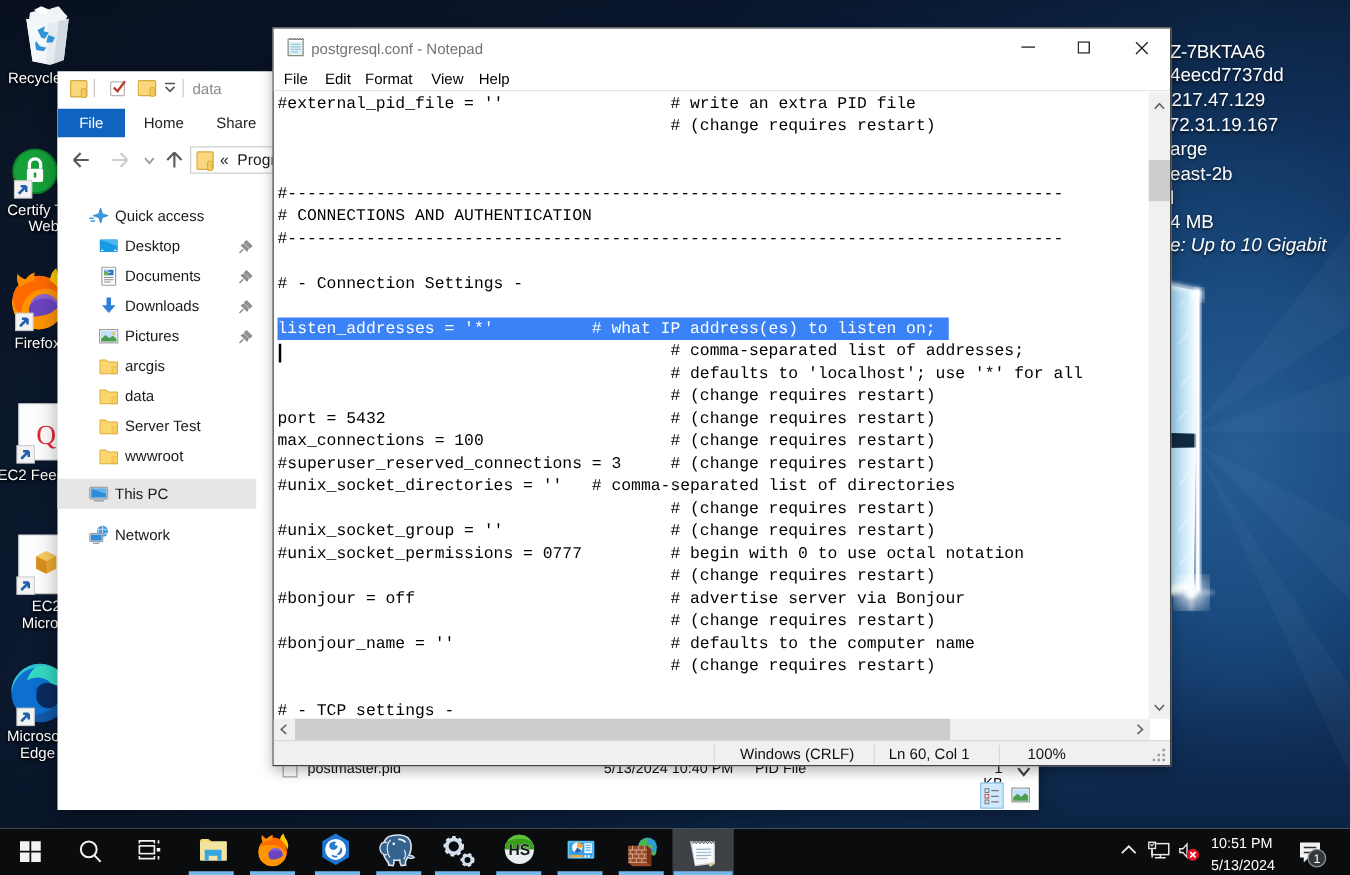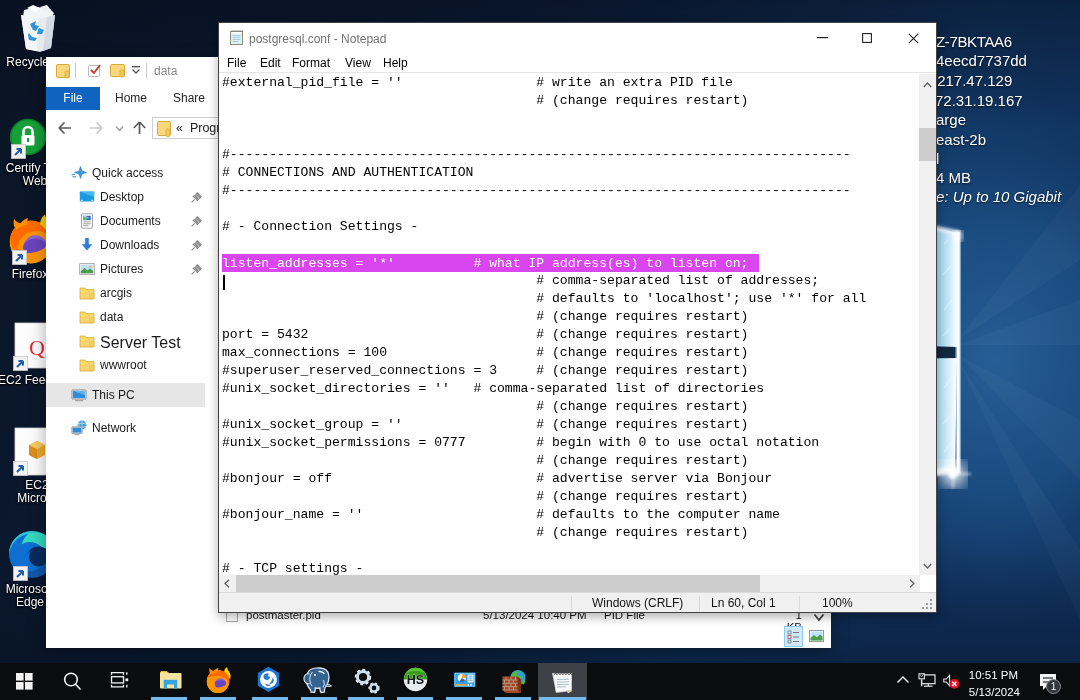--- a/index.html
+++ b/index.html
@@ -17,21 +17,21 @@
 #exp-navbar{position:absolute;left:0;top:53px;width:100%;height:36px;background:#fff;}
 #exp-addr{position:absolute;left:106px;top:60px;width:420px;height:22px;background:#fff;border:1px solid #d0d0d0;}
 #exp-status{position:absolute;left:0;bottom:0;width:100%;height:24px;background:#f7f7f7;border-top:1px solid #d9d9d9;color:#333;}
 
 #notepad{position:absolute;left:218px;top:22px;width:719px;height:591px;background:#fff;
 border:1px solid #434343;box-shadow:0 4px 10px rgba(0,0,0,.3);}
 #np-title{position:absolute;left:0;top:0;width:100%;height:29px;background:#fff;}
 #np-menu{position:absolute;left:0;top:29px;width:100%;height:21px;background:#fff;border-bottom:1px solid #e5e5e5;font-size:12px;color:#000;}
 #np-text{margin:0;position:absolute;left:3px;top:51px;width:698px;height:501px;overflow:hidden;
 font-family:"Liberation Mono",monospace;font-size:13.1px;line-height:18px;white-space:pre;color:#000;}
-#np-text .sel{background:#d946ef;color:#fff;padding:1.5px 3px 1.5px 2px;margin-left:-2px;}
+#np-text .sel{background:#3b82f6;color:#fff;padding:1.5px 3px 1.5px 2px;margin-left:-2px;}
 #np-vsb{position:absolute;right:0;top:51px;width:17px;height:501px;background:#f0f0f0;}
 #np-hsb{position:absolute;left:0;top:552px;width:701px;height:17px;background:#f0f0f0;}
 #np-status{position:absolute;left:0;top:569px;width:717px;height:20px;background:#f0f0f0;border-top:1px solid #d9d9d9;font-size:12px;color:#111;}
 
 #taskbar{position:absolute;left:0;top:663px;width:1080px;height:37px;background:#fef9c3;}
 </style>
 </head>
 <body>
 
 <svg id="desk" width="1080" height="700" viewBox="0 0 1080 700">
@@ -335,21 +335,21 @@
   <div class="abs" style="left:33px;top:252px;width:16px;height:16px;"><svg width="16" height="16" viewBox="0 0 16 16">
           <path d="M1 3 L6 3 L7.4 4.6 L15 4.6 L15 14 L1 14 Z" fill="#fbd66f" stroke="#dfa938" stroke-width="0.8"></path>
           <path d="M10.6 8.4 L10.6 14 L15 14 L15 8.4 Z" fill="#f7cb57" stroke="#dfa938" stroke-width="0.6" opacity="0.7"></path>
         </svg></div>
   <div class="abs" style="left:54px;top:253px;font-size:12px;color:#1a1a1a;white-space:nowrap;">data</div>
 
   <div class="abs" style="left:33px;top:276px;width:16px;height:16px;"><svg width="16" height="16" viewBox="0 0 16 16">
           <path d="M1 3 L6 3 L7.4 4.6 L15 4.6 L15 14 L1 14 Z" fill="#fbd66f" stroke="#dfa938" stroke-width="0.8"></path>
           <path d="M10.6 8.4 L10.6 14 L15 14 L15 8.4 Z" fill="#f7cb57" stroke="#dfa938" stroke-width="0.6" opacity="0.7"></path>
         </svg></div>
-  <div class="abs" style="left:54px;top:277px;font-size:16px;color:#1a1a1a;white-space:nowrap;">Server Test</div>
+  <div class="abs" style="left:54px;top:277px;font-size:12px;color:#1a1a1a;white-space:nowrap;">Server Test</div>
 
   <div class="abs" style="left:33px;top:300px;width:16px;height:16px;"><svg width="16" height="16" viewBox="0 0 16 16">
           <path d="M1 3 L6 3 L7.4 4.6 L15 4.6 L15 14 L1 14 Z" fill="#fbd66f" stroke="#dfa938" stroke-width="0.8"></path>
           <path d="M10.6 8.4 L10.6 14 L15 14 L15 8.4 Z" fill="#f7cb57" stroke="#dfa938" stroke-width="0.6" opacity="0.7"></path>
         </svg></div>
   <div class="abs" style="left:54px;top:301px;font-size:12px;color:#1a1a1a;white-space:nowrap;">wwwroot</div>
   <div class="abs" style="left:0;top:326px;width:159px;height:24px;background:#e6e6e6;"></div>
   <div class="abs" style="left:25px;top:330px;width:16px;height:16px;"><svg width="16" height="16" viewBox="0 0 16 16">
           <rect x="0.8" y="2.8" width="14.4" height="9.4" rx="0.8" fill="#c8ced4" stroke="#8f979e" stroke-width="0.8"></rect>
           <rect x="2" y="4" width="12" height="7" fill="#2d8ddb"></rect>

